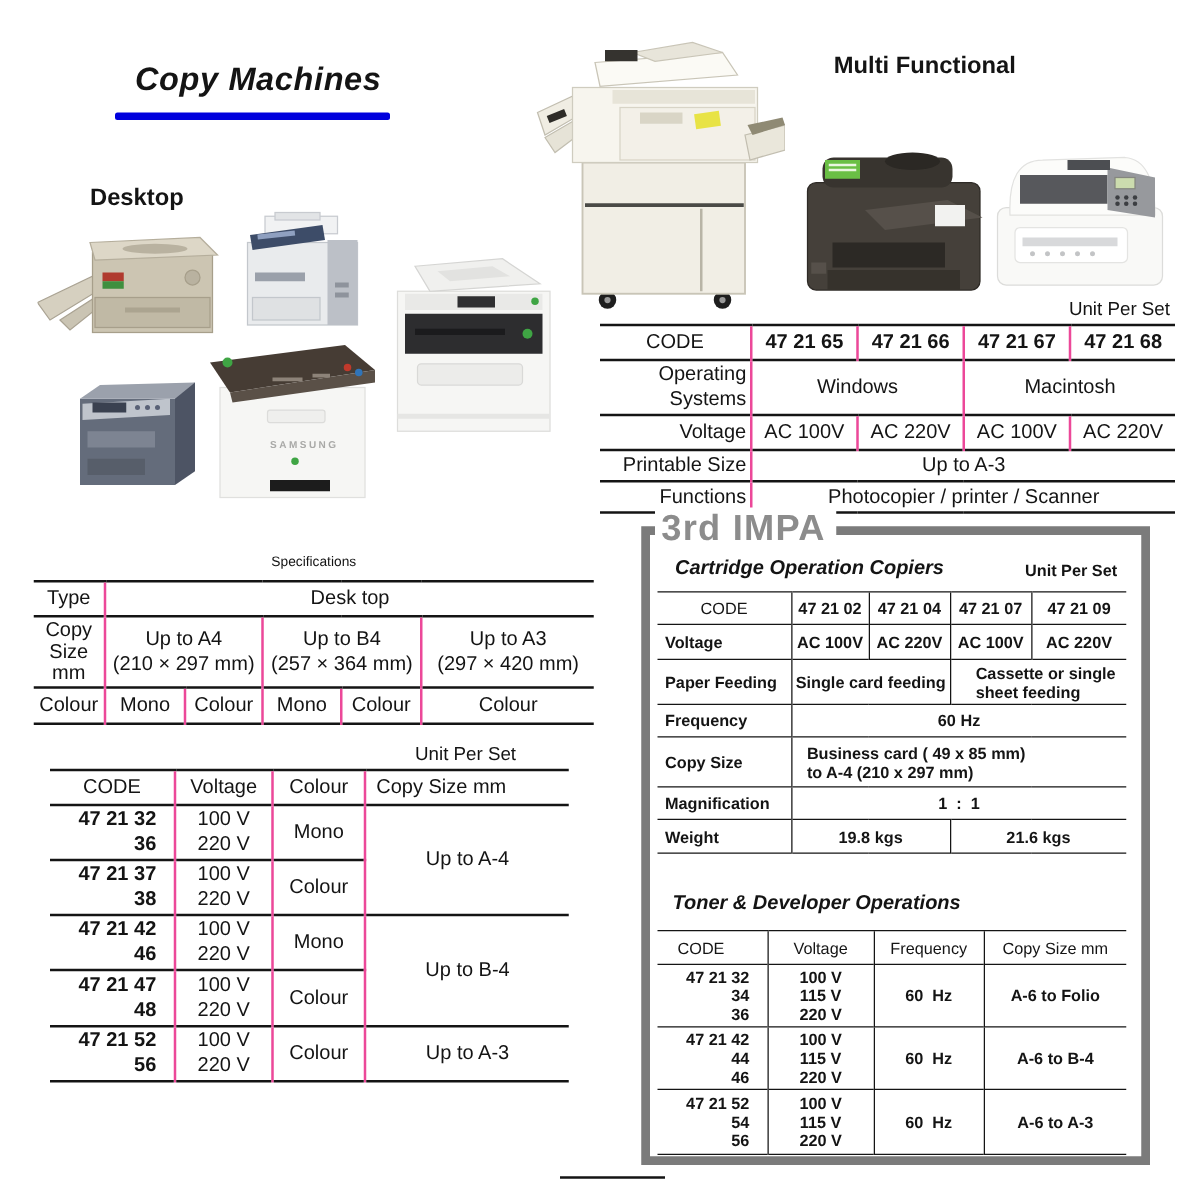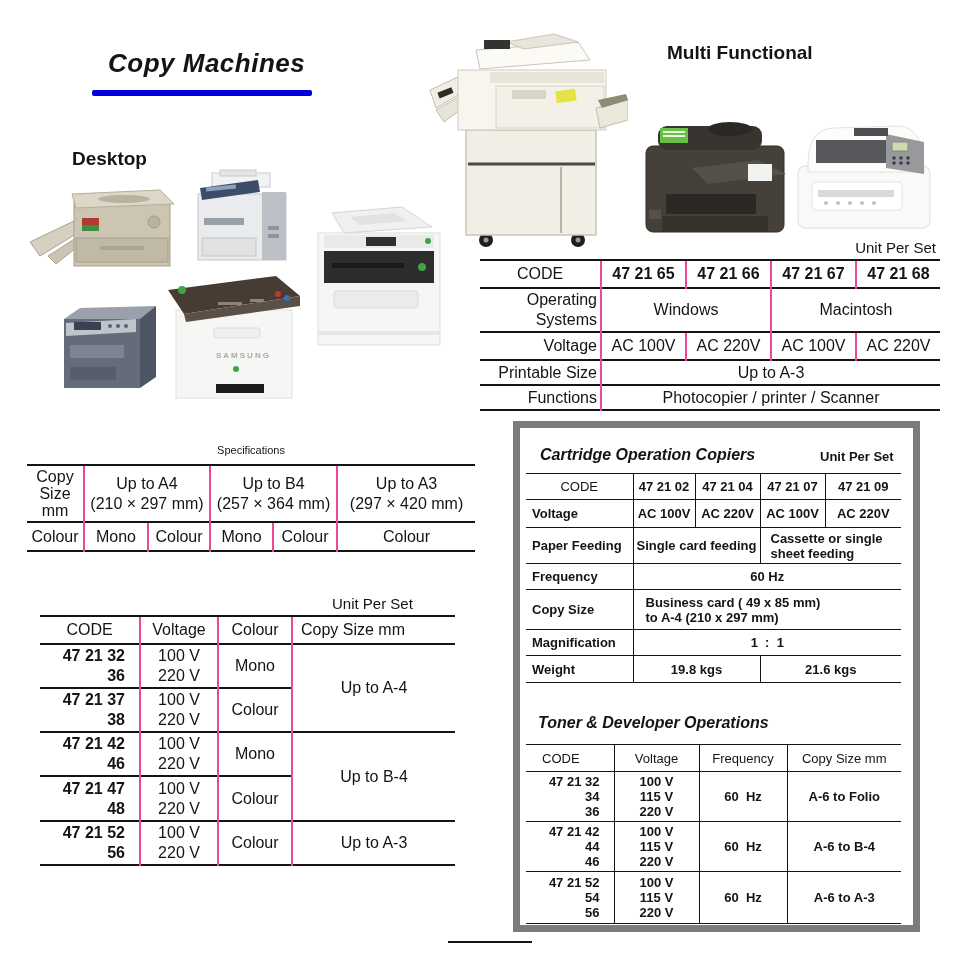--- a/index.html
+++ b/index.html
@@ -224,20 +224,24 @@
   <table class="abs t-main" style="left:27px; top:464px; width:448px;">
     <colgroup>
         <col style="width:57px">
         <col style="width:64px">
         <col style="width:62px">
         <col style="width:63px">
         <col style="width:64px">
         <col style="width:138px">
       </colgroup>
     <tbody>
+        <tr style="height:28px">
+      <th>Type</th>
+      <td class="vl" colspan="5">Desk top</td>
+    </tr>
     <tr style="height:57px">
       <th style="line-height:17px">Copy
 Size
 mm</th>
       <td class="vl" colspan="2">Up to A4
 (210 × 297 mm)</td>
       <td class="vl" colspan="2">Up to B4
 (257 × 364 mm)</td>
       <td class="vl">Up to A3
 (297 × 420 mm)</td>
@@ -303,20 +307,21 @@
 56</td>
       <td class="vl">100 V
 220 V</td>
       <td class="vl">Colour</td>
       <td class="vl">Up to A-3</td>
     </tr>
   </tbody>
     </table>
 
   <div class="abs impa-box" style="left:513px; top:421px; width:407px; height:511px;"></div>
+  <div class="abs impa-title" style="left:524px; top:406px;">3rd IMPA</div>
 
   <div class="abs box-subtitle" style="left:540px; top:446px;">Cartridge Operation Copiers</div>
   <div class="abs impa-unit" style="left:820px; top:449px;">Unit Per Set</div>
 
   <table class="abs t-impa" style="left:526px; top:473px; width:375px;">
     <colgroup>
         <col style="width:107px">
         <col style="width:62px">
         <col style="width:65px">
         <col style="width:65px">
@@ -333,21 +338,21 @@
     <tr style="height:28px">
       <th class="lbl">Voltage</th>
       <td class="vl b">AC 100V</td>
       <td class="vl b">AC 220V</td>
       <td class="vl b">AC 100V</td>
       <td class="vl b">AC 220V</td>
     </tr>
     <tr style="height:36px">
       <th class="lbl">Paper Feeding</th>
       <td class="vl b" colspan="2">Single card feeding</td>
-      <td class="vl b" colspan="2" style="text-align:left; padding-left:10px;">Cassette or single
+      <td class="vl b" colspan="2" style="text-align:left; padding-left:20px;">Cassette or single
 sheet feeding</td>
     </tr>
     <tr style="height:26px">
       <th class="lbl">Frequency</th>
       <td class="vl b" colspan="4">60 Hz</td>
     </tr>
     <tr style="height:40px">
       <th class="lbl">Copy Size</th>
       <td class="vl b left" colspan="4">Business card ( 49 x 85 mm)
 to A-4 (210 x 297 mm)</td>

